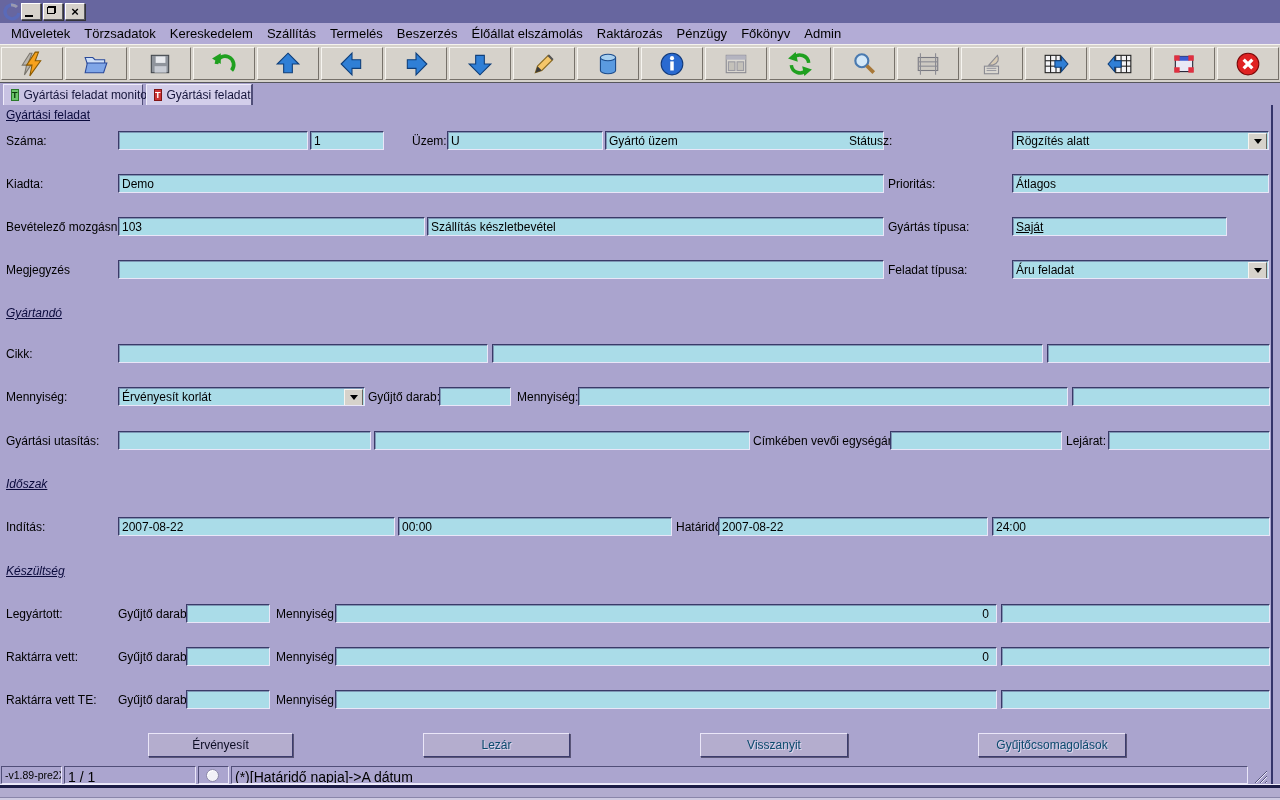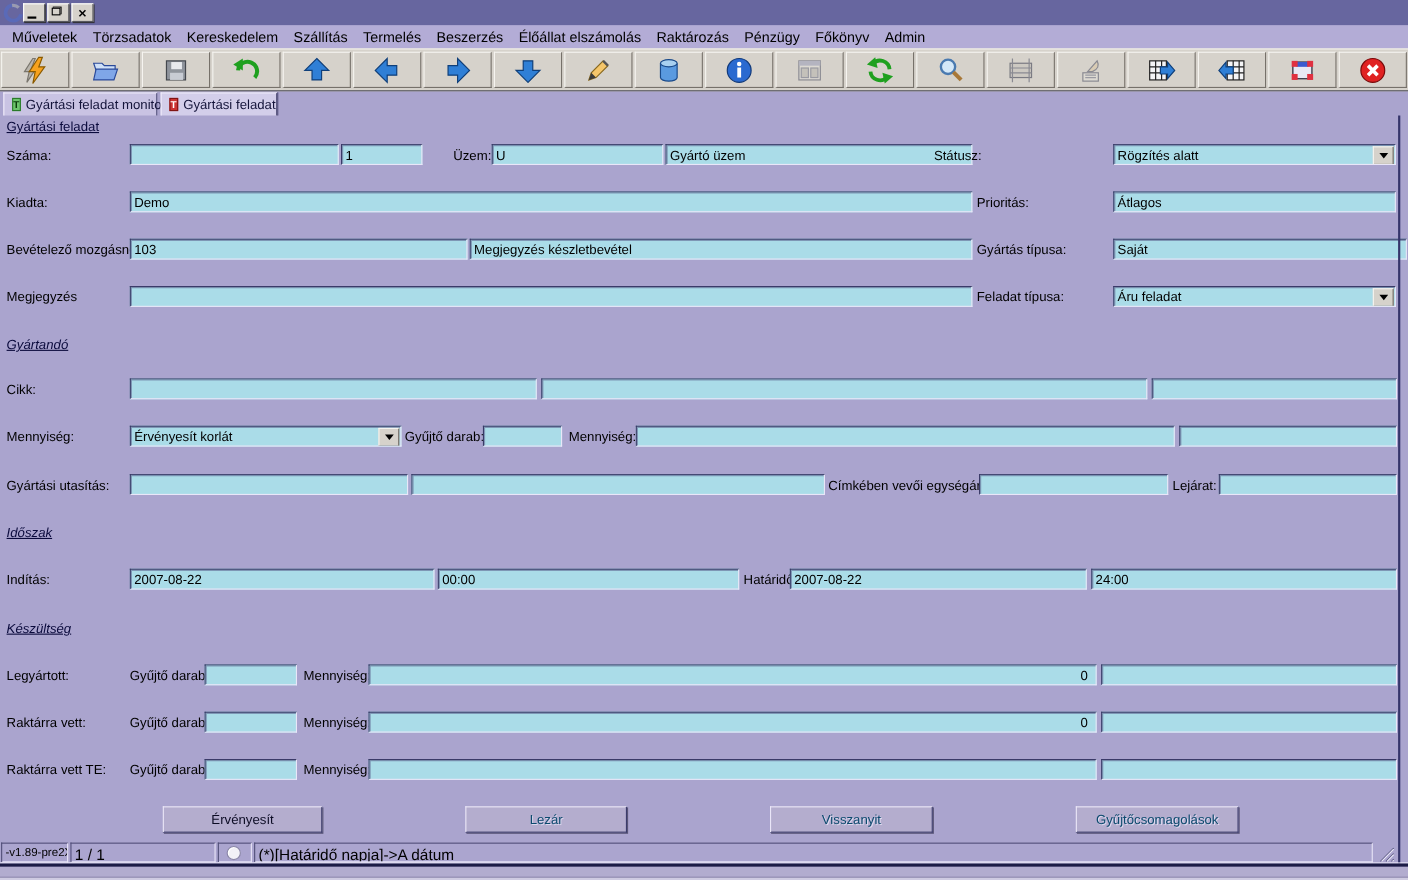--- a/index.html
+++ b/index.html
@@ -273,23 +273,23 @@
     </span>
 </div>
 
 <span class="lbl" style="left:6px;top:177px;">Kiadta:</span>
 <div class="fld" style="left:118px;top:174px;width:766px;">Demo</div>
 <span class="lbl" style="left:888px;top:177px;">Prioritás:</span>
 <div class="fld" style="left:1012px;top:174px;width:257px;">Átlagos</div>
 
 <span class="lbl" style="left:6px;top:220px;">Bevételező mozgásnem:</span>
 <div class="fld" style="left:118px;top:217px;width:307px;">103</div>
-<div class="fld" style="left:427px;top:217px;width:457px;">Megjegyzés készletbevétel</div>
+<div class="fld" style="left:427px;top:217px;width:457px;">Szállítás készletbevétel</div>
 <span class="lbl" style="left:888px;top:220px;">Gyártás típusa:</span>
-<div class="fld" style="left:1012px;top:217px;width:267px;">Saját</div>
+<div class="fld" style="left:1012px;top:217px;width:215px;text-decoration:underline;">Saját</div>
 
 <span class="lbl" style="left:6px;top:263px;">Megjegyzés</span>
 <div class="fld" style="left:118px;top:260px;width:766px;"></div>
 <span class="lbl" style="left:888px;top:263px;">Feladat típusa:</span>
 <div class="fld" style="left:1012px;top:260px;width:257px;">
   <span>Áru feladat</span>
   <span class="dda">
       <span class="tri"></span>
     </span>
 </div>

